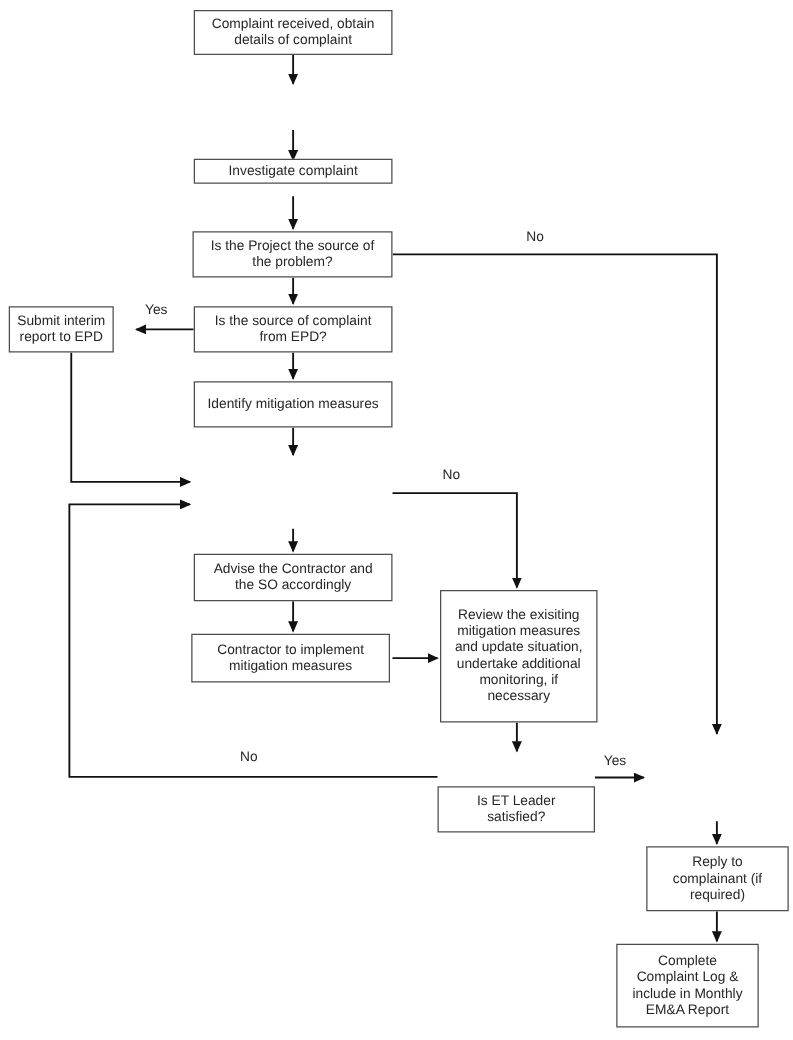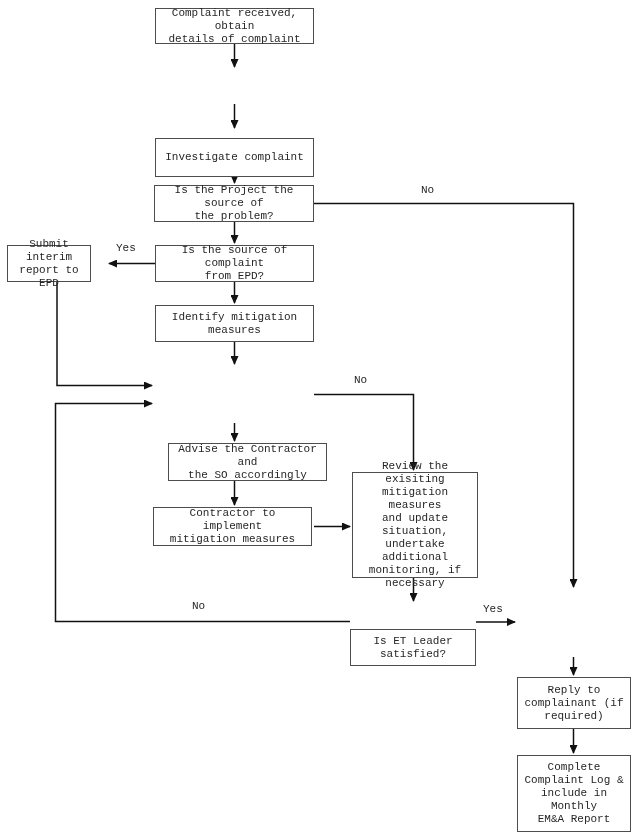--- a/index.html
+++ b/index.html
@@ -5,21 +5,21 @@
   html, body {
     margin: 0;
     padding: 0;
     background: #ffffff;
   }
   .canvas {
     position: relative;
     width: 634px;
     height: 832px;
     background: #ffffff;
-    font-family: Liberation Mono, monospace;
+    font-family: Liberation Sans, sans-serif;
     overflow: hidden;
   }
   .connectors {
     position: absolute;
     left: 0;
     top: 0;
     width: 634px;
     height: 832px;
   }
   .node {
@@ -78,21 +78,21 @@
       <path d="M573.5 729 V753" marker-end="url(#arrow)"></path>
     </g>
   </svg>
 
   <div class="node" style="left:155px;top:8px;width:159px;height:36px">
     <span class="node-label">Complaint received, obtain
 details of complaint</span>
   </div>
 
 
-  <div class="node" style="left:155px;top:138px;width:159px;height:39px">
+  <div class="node" style="left:155px;top:127px;width:159px;height:20px">
     <span class="node-label">Investigate complaint</span>
   </div>
 
   <div class="node" style="left:154px;top:185px;width:160px;height:37px">
     <span class="node-label">Is the Project the source of
 the problem?</span>
   </div>
 
   <div class="node" style="left:155px;top:245px;width:159px;height:37px">
     <span class="node-label">Is the source of complaint
@@ -102,21 +102,21 @@
   <div class="node" style="left:7px;top:245px;width:84px;height:37px">
     <span class="node-label">Submit interim
 report to EPD</span>
   </div>
 
   <div class="node" style="left:155px;top:305px;width:159px;height:37px">
     <span class="node-label">Identify mitigation measures</span>
   </div>
 
 
-  <div class="node" style="left:168px;top:443px;width:159px;height:38px">
+  <div class="node" style="left:155px;top:443px;width:159px;height:38px">
     <span class="node-label">Advise the Contractor and
 the SO accordingly</span>
   </div>
 
   <div class="node" style="left:153px;top:507px;width:159px;height:39px">
     <span class="node-label">Contractor to implement
 mitigation measures</span>
   </div>
 
   <div class="node" style="left:352px;top:472px;width:126px;height:106px">
@@ -133,21 +133,21 @@
 satisfied?</span>
   </div>
 
 
   <div class="node" style="left:517px;top:677px;width:114px;height:52px">
     <span class="node-label">Reply to
 complainant (if
 required)</span>
   </div>
 
-  <div class="node" style="left:517px;top:755px;width:114px;height:77px">
+  <div class="node" style="left:493px;top:755px;width:114px;height:67px">
     <span class="node-label">Complete
 Complaint Log &amp;
 include in Monthly
 EM&amp;A Report</span>
   </div>
 
   <span class="edge-label" style="left:421px;top:184px">No</span>
   <span class="edge-label" style="left:116px;top:242px">Yes</span>
   <span class="edge-label" style="left:354px;top:374px">No</span>
   <span class="edge-label" style="left:192px;top:600px">No</span>

